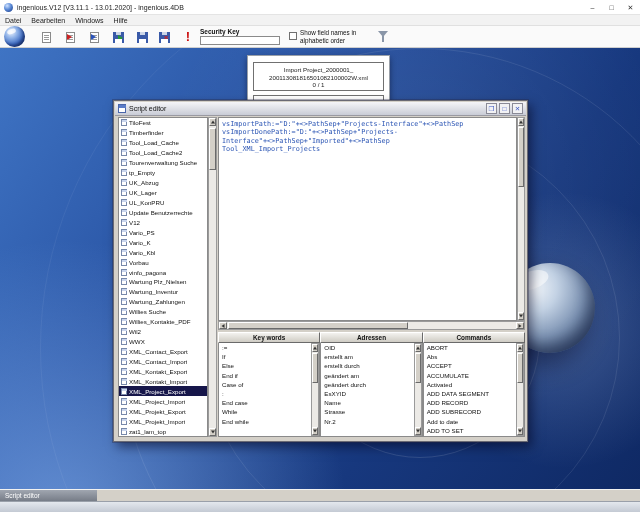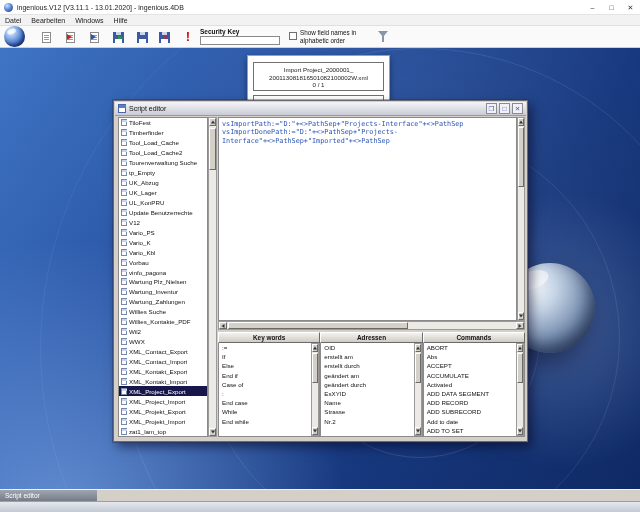--- a/index.html
+++ b/index.html
@@ -360,20 +360,21 @@
             </div>
           <div class="sb-btn">
               <div class="tri tri-down"></div>
             </div>
         </div>
 
         <div class="code-area" id="code-area">
             <div class="code-line">vsImportPath:="D:"+&lt;&gt;PathSep+"Projects-Interface"+&lt;&gt;PathSep</div>
             <div class="code-line">vsImportDonePath:="D:"+&lt;&gt;PathSep+"Projects-</div>
             <div class="code-line">Interface"+&lt;&gt;PathSep+"Imported"+&lt;&gt;PathSep</div>
+            <div class="code-line">Tool_XML_Import_Projects</div>
           </div>
 
         <div class="code-vscroll vscroll">
           <div class="sb-btn">
               <div class="tri tri-up"></div>
             </div>
           <div class="sb-track">
               <div class="sb-thumb" style="top:1px;height:60px"></div>
             </div>
           <div class="sb-btn">

